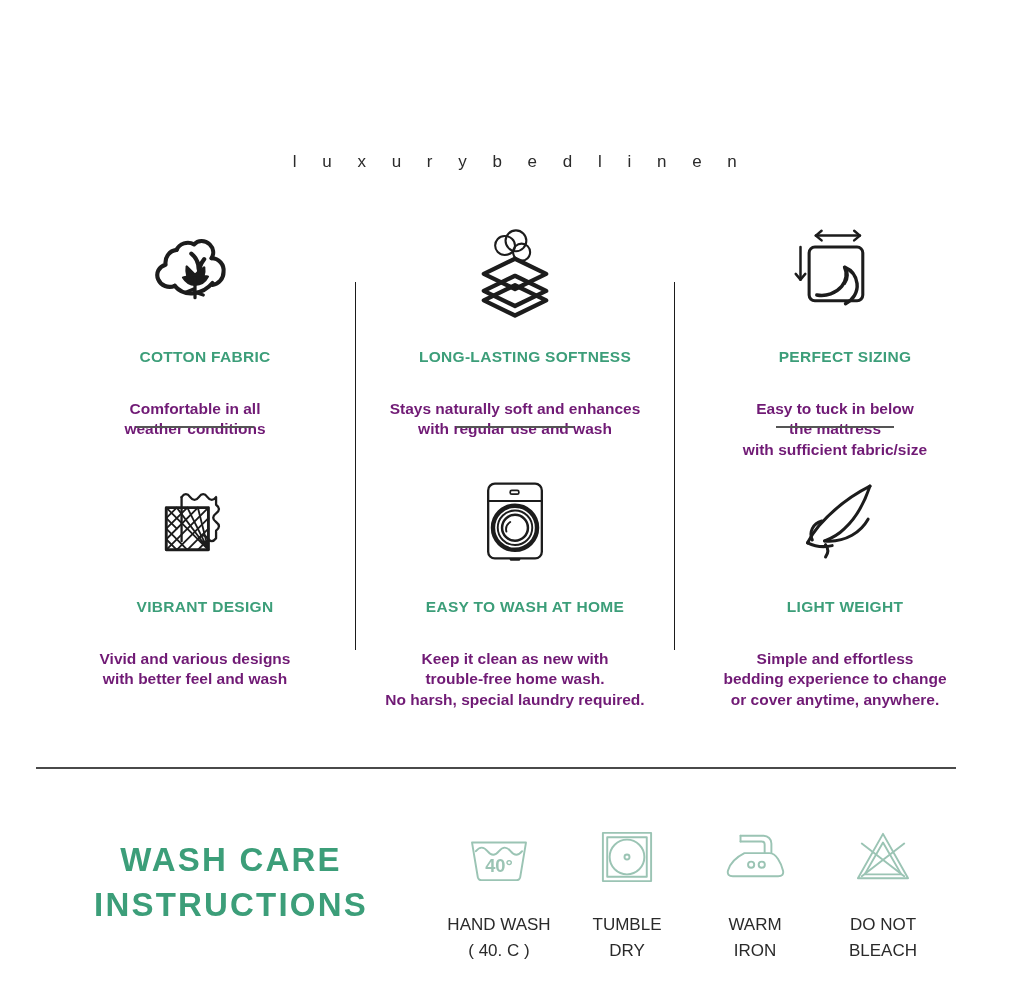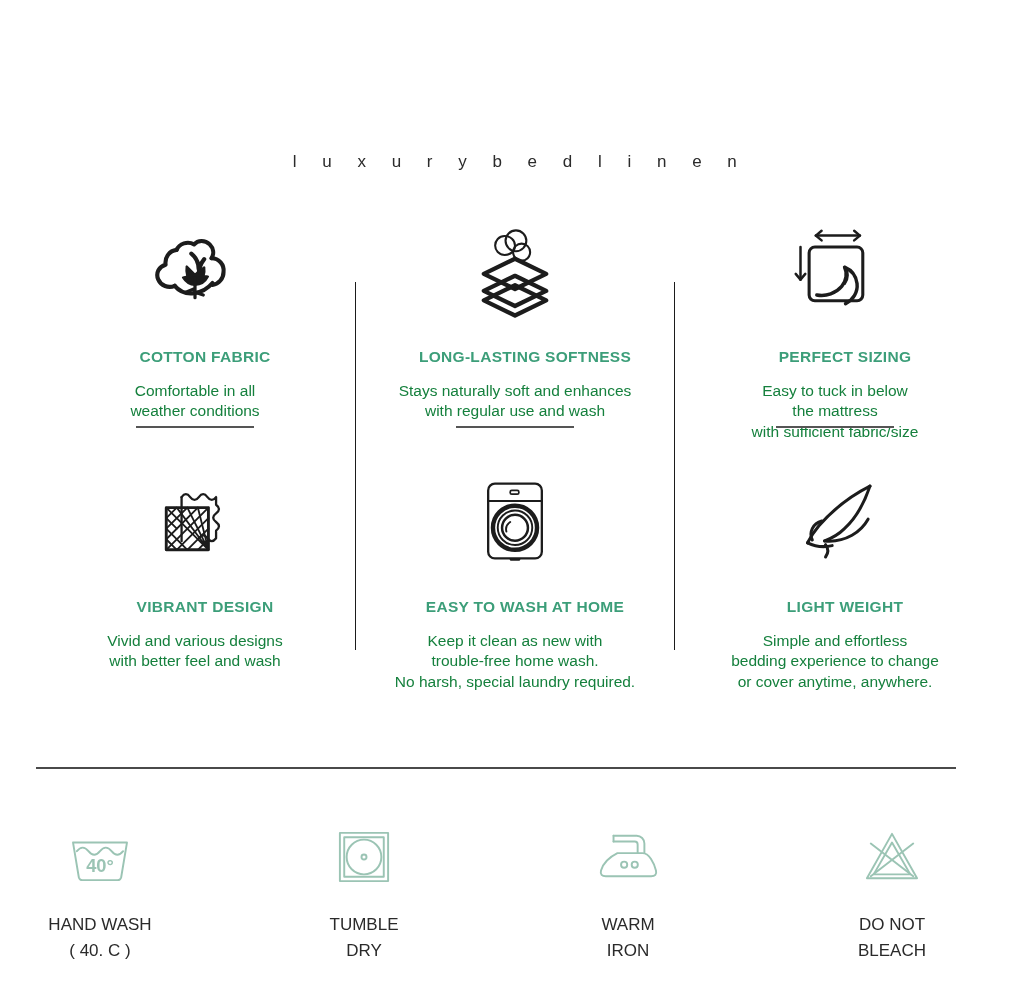--- a/index.html
+++ b/index.html
@@ -88,26 +88,26 @@
     margin-top: 22px;
     font-size: 15.5px;
     font-weight: 700;
     letter-spacing: 0.3px;
     color: #3c9e79;
     text-align: center;
     white-space: nowrap;
     margin-left: 20px;
   }
   .feature-body {
-    margin-top: 15px;
+    margin-top: 33px;
     font-size: 15.5px;
     line-height: 1.32;
-    color: #15803d;
-    text-align: center;
-    font-weight: 400;
+    color: #701a75;
+    text-align: center;
+    font-weight: 700;
   }
 
   
   .row-divider {
     position: absolute;
     bottom: 34px;
     left: 50%;
     transform: translateX(-50%);
     width: 118px;
     height: 2px;
@@ -141,21 +141,21 @@
     font-size: 33px;
     line-height: 1.35;
     letter-spacing: 2.2px;
     padding-top: 12px;
   }
   .wash-care-title .line2 { display: block; }
 
   .care-symbols {
     flex: 1;
     display: flex;
-    justify-content: space-between;
+    justify-content: center;
     gap: 0px;
   }
   .care-item {
     width: 128px;
     display: flex;
     flex-direction: column;
     align-items: center;
   }
   .care-icon {
     height: 62px;
@@ -312,20 +312,24 @@
         <span>or cover anytime, anywhere.</span>
       </div>
     </div>
 
   </div>
 
   <div class="main-rule"></div>
 
   <div class="wash-care">
 
+    <div class="wash-care-title">
+      <span>WASH CARE</span>
+      <span class="line2">INSTRUCTIONS</span>
+    </div>
 
     <div class="care-symbols">
 
       <div class="care-item">
         <div class="care-icon">
           <svg width="62" height="52" viewBox="0 0 64 54" fill="none" stroke="#9bc4b4" stroke-width="2" stroke-linecap="round" stroke-linejoin="round">
             <path d="M4 12h56l-6 36a4 4 0 0 1-4 3H14a4 4 0 0 1-4-3L4 12z"></path>
             <path d="M8 21c4-5 8-5 12 0s8 5 12 0 8-5 12 0 8 5 12 0"></path>
             <text x="32" y="43" font-family="'Liberation Sans', sans-serif" font-size="19" font-weight="700" fill="#9bc4b4" stroke="none" text-anchor="middle">40°</text>
           </svg>

